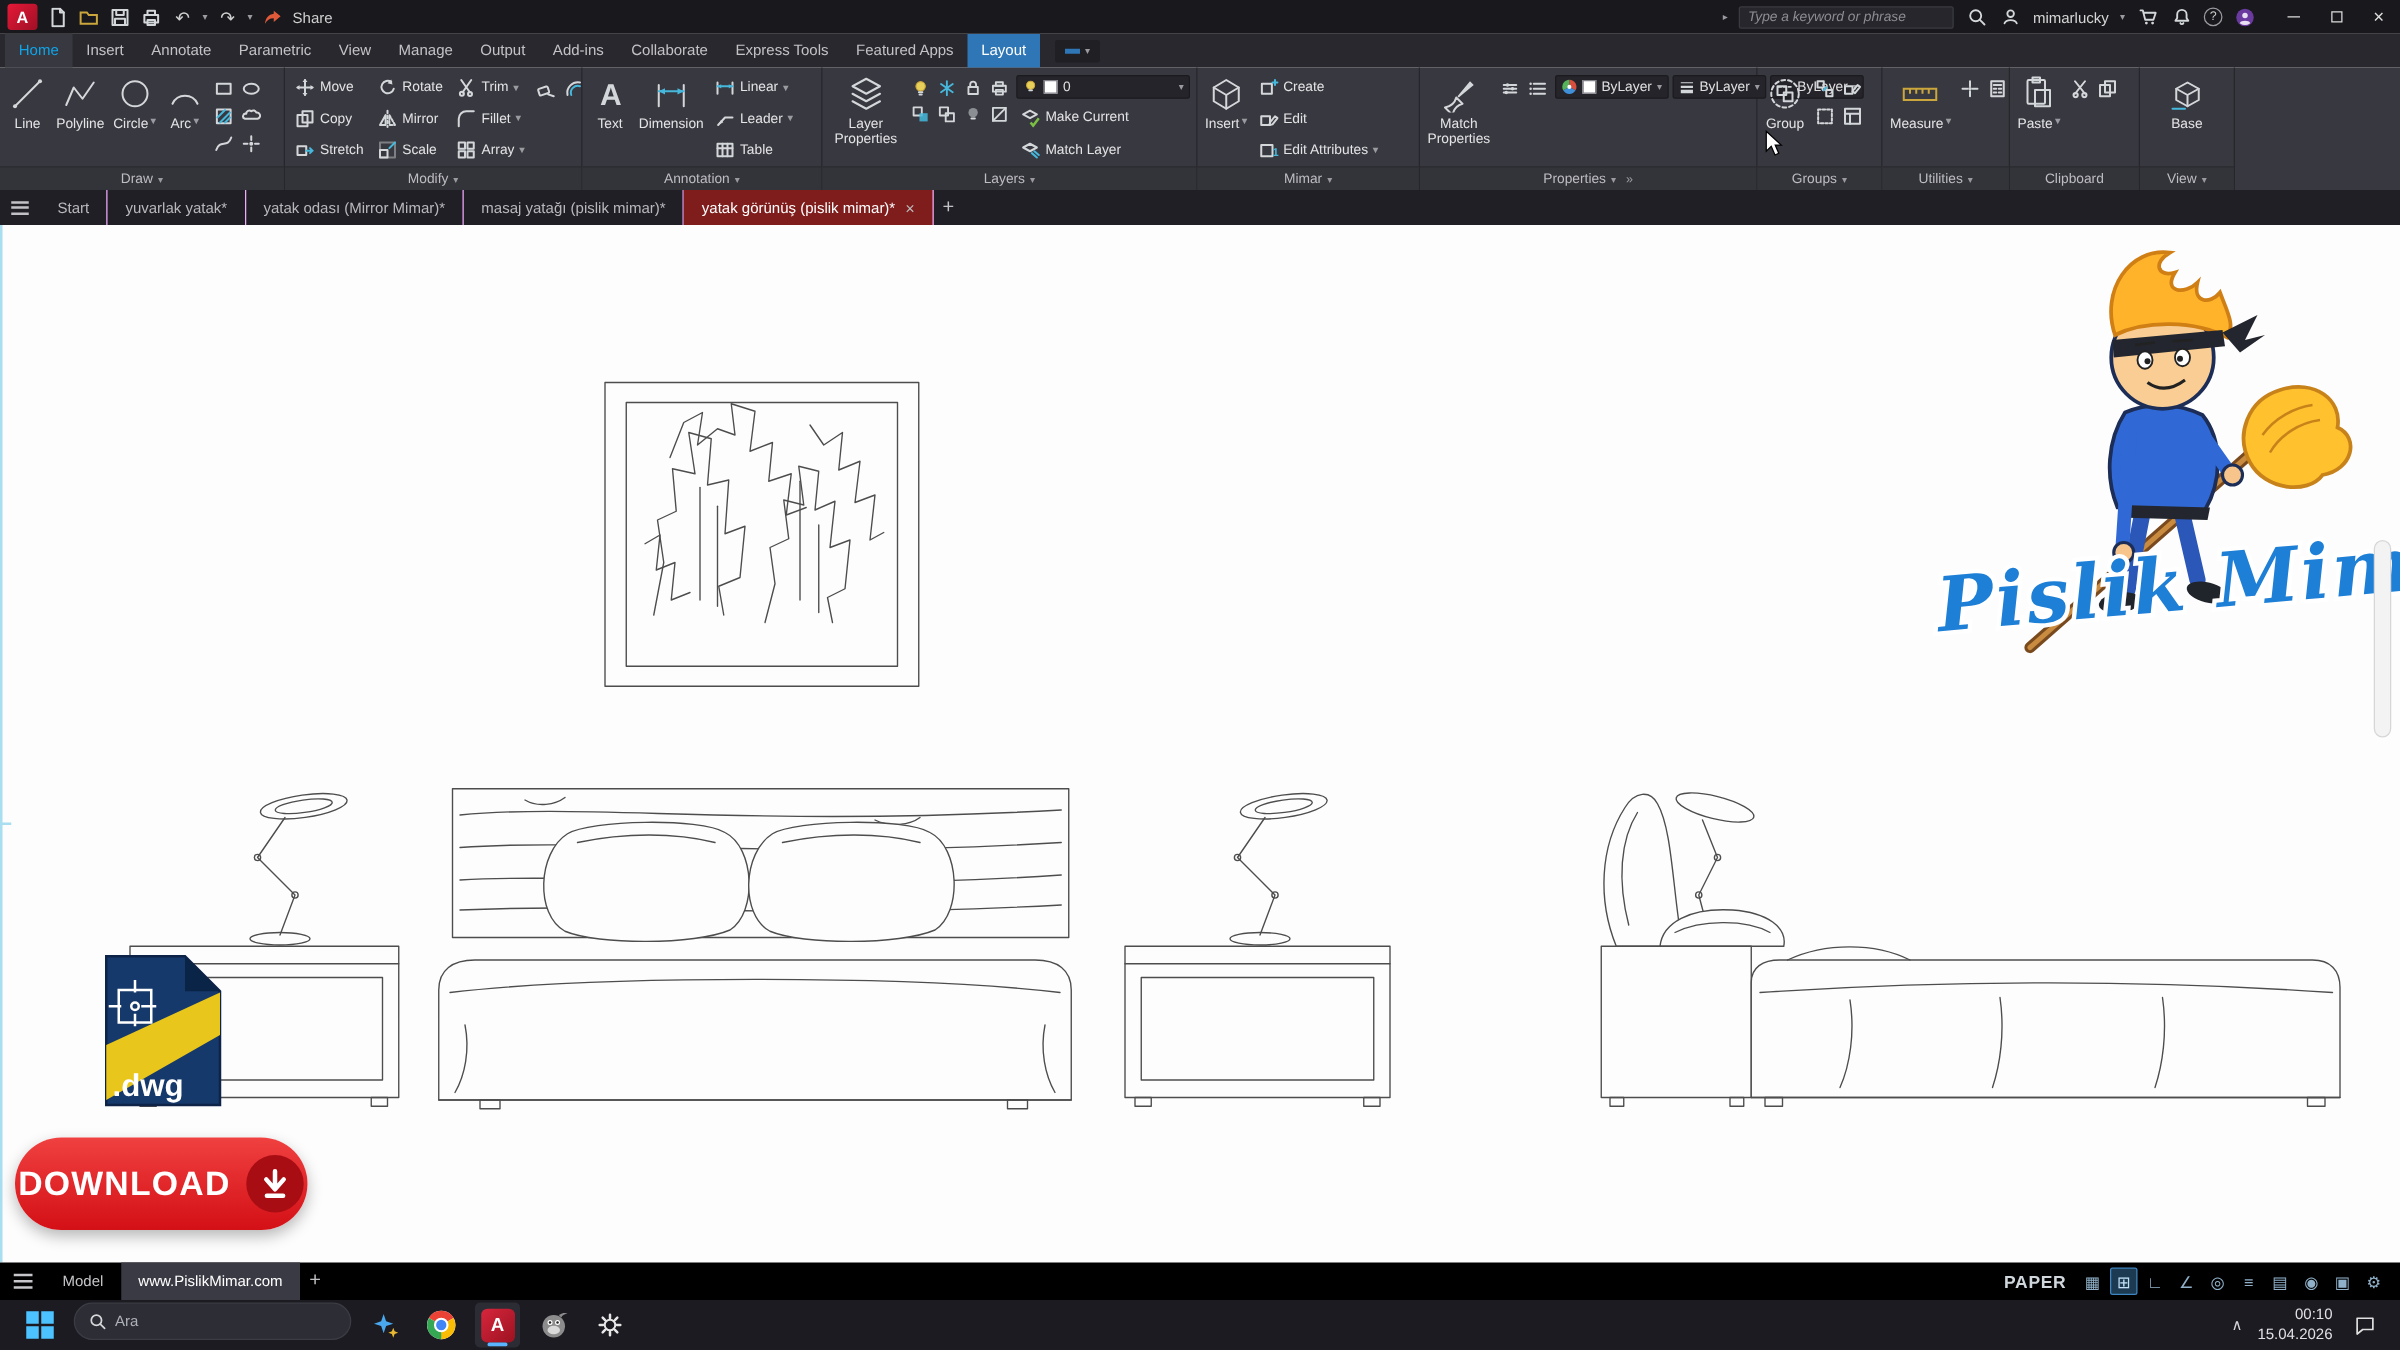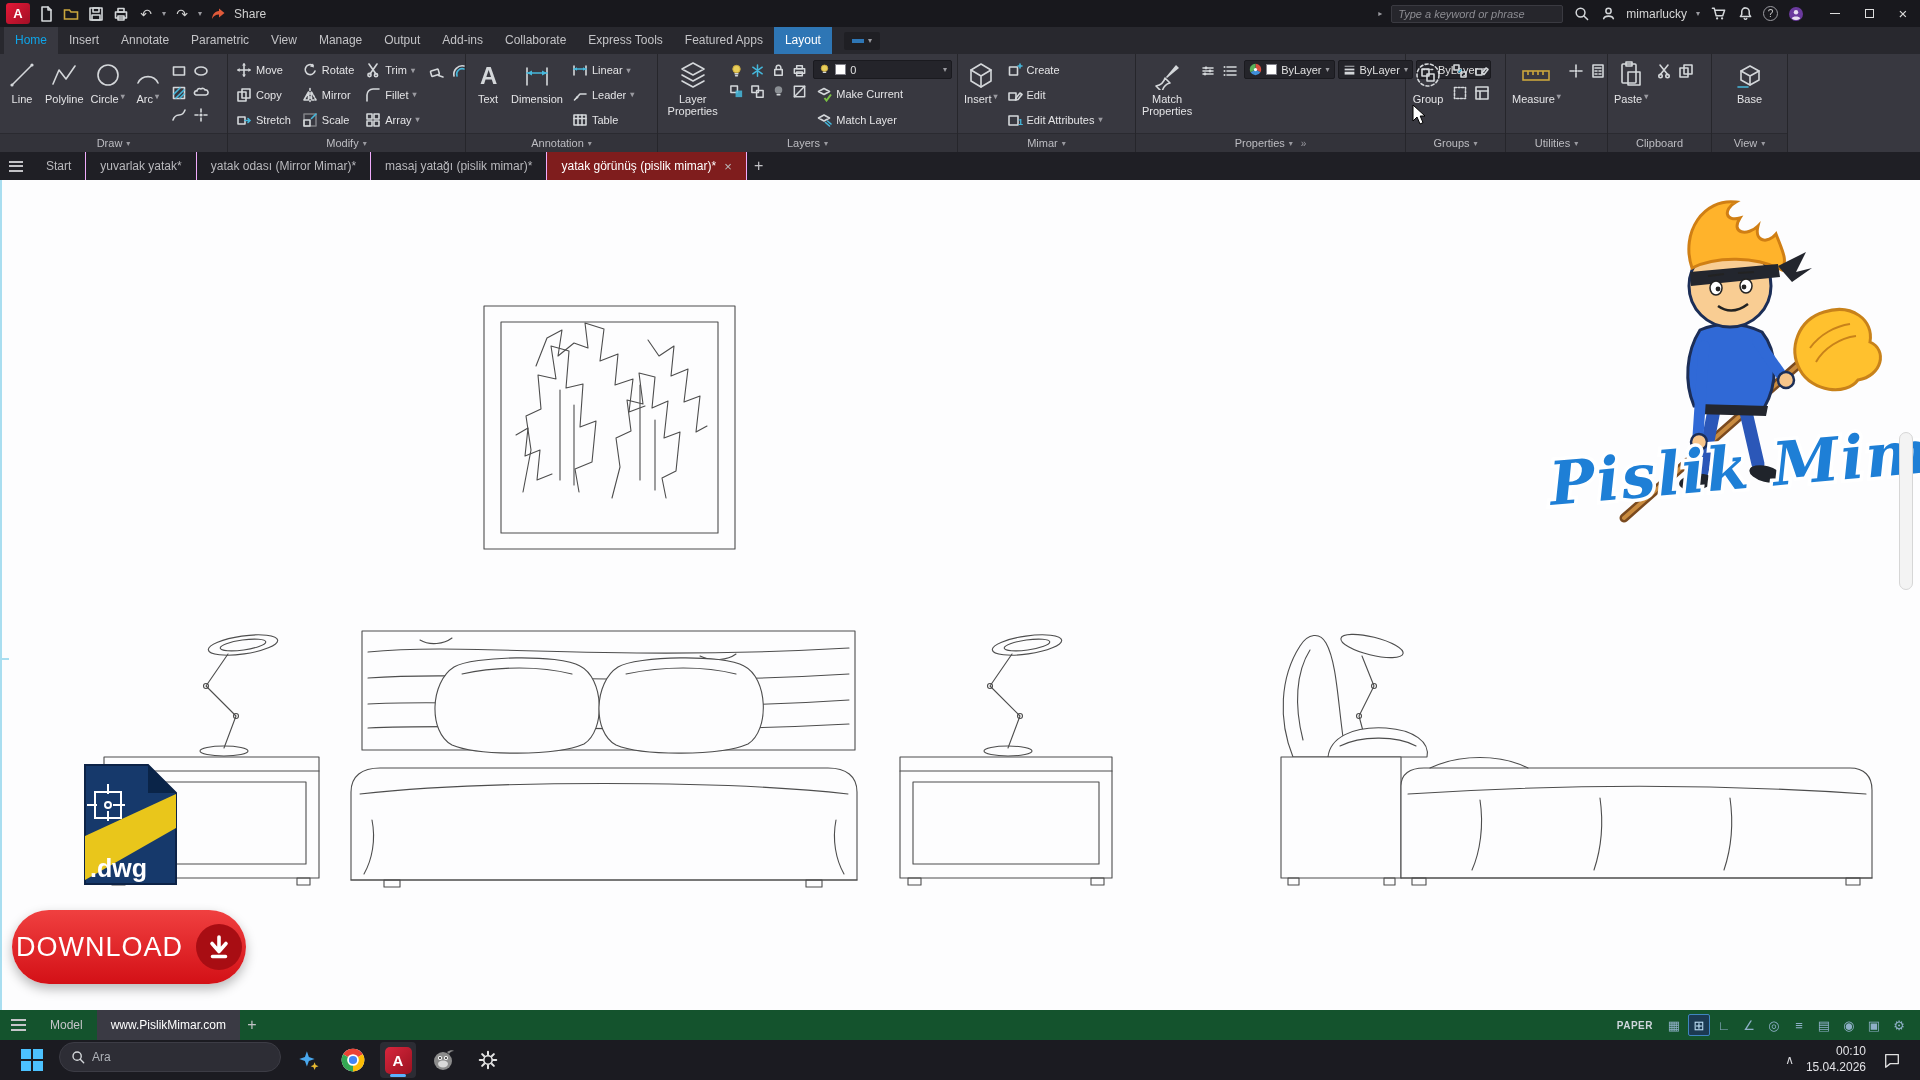--- a/index.html
+++ b/index.html
@@ -72,33 +72,33 @@
 .ft-close{font-size:13px;color:#bbb;font-weight:normal}
 .ft-add{width:24px;display:flex;align-items:center;justify-content:center;font-size:16px;color:#c2c2c6}
 
 
 .canvas{position:absolute;top:180px;left:0;width:1920px;height:830px;background:#fdfdfe;overflow:hidden}
 .edge-line{position:absolute;left:0;top:0;width:2px;height:100%;background:#a9def0}
 .edge-tick{position:absolute;left:0;top:478px;width:9px;height:2px;background:#a9def0}
 .cad{position:absolute;left:0;top:0;width:1920px;height:830px}
 .scrollbar{position:absolute;right:7px;top:252px;width:14px;height:158px;background:#f3f3f3;border:1px solid #d6d6d6;border-radius:7px}
 .dl-btn{position:absolute;left:12px;top:730px;width:234px;height:74px;background:linear-gradient(#f04040,#d31016);border-radius:37px;display:flex;align-items:center;justify-content:center;gap:13px;box-shadow:0 5px 12px rgba(0,0,0,.28);cursor:pointer}
-.dl-txt{color:#fff;font-weight:normal;font-size:27px;letter-spacing:1px}
+.dl-txt{color:#fff;font-weight:bold;font-size:27px;letter-spacing:1px}
 .dl-circle{width:46px;height:46px;border-radius:50%;background:#a80d13;display:flex;align-items:center;justify-content:center}
 .logo-text{font-family:"DejaVu Serif",serif;font-style:italic;font-weight:bold;font-size:60px;fill:#1e7fd6;stroke:#ffffff;stroke-width:7px;paint-order:stroke;letter-spacing:2px}
 .dwg-text{font-family:"Liberation Sans",sans-serif;font-weight:bold;font-size:25px;fill:#fff}
 
 
-.layout-bar{position:absolute;top:1010px;left:0;width:100%;height:30px;background:#14532d;display:flex;align-items:center;font-size:12px;color:#c6c6ca;z-index:36}
+.layout-bar{position:absolute;top:1010px;left:0;width:100%;height:30px;background:#000000;display:flex;align-items:center;font-size:12px;color:#c6c6ca;z-index:36}
 .lb-menu{width:36px;display:flex;flex-direction:column;gap:3px;align-items:center}
 .lb-menu i{width:15px;height:2px;background:#c6c6ca;display:block}
 .ltab{padding:0 14px;height:100%;display:flex;align-items:center}
 .ltab.active{background:#3a3a44;color:#fff}
 .lb-right{margin-left:auto;display:flex;align-items:center;gap:3px;padding-right:10px}
-.paper{font-size:10px;font-weight:bold;color:#cfd6dc;margin-right:7px;letter-spacing:.5px}
+.paper{font-size:14px;font-weight:bold;color:#cfd6dc;margin-right:7px;letter-spacing:.5px}
 .stico{width:22px;height:22px;display:flex;align-items:center;justify-content:center;color:#8fb0c8;font-size:13px;border-radius:2px}
 .stico.hl{background:#1c3a52;border:1px solid #3f85c0;color:#bfe0f5}
 
 
 .taskbar{position:absolute;top:1040px;left:0;width:100%;height:40px;background:#1b1b21;display:flex;align-items:center;z-index:41}
 .tb-apps{display:flex;align-items:flex-start;gap:9px;padding-left:14px}
 .titem{width:36px;height:36px;display:flex;align-items:center;justify-content:center;border-radius:4px;position:relative}
 .titem.active-app{background:#2c2c34}
 .titem.active-app::after{content:"";position:absolute;bottom:1px;left:10px;width:16px;height:3px;border-radius:2px;background:#5ab4ff}
 .winlogo{display:grid;grid-template-columns:10px 10px;grid-auto-rows:10px;gap:2px}

